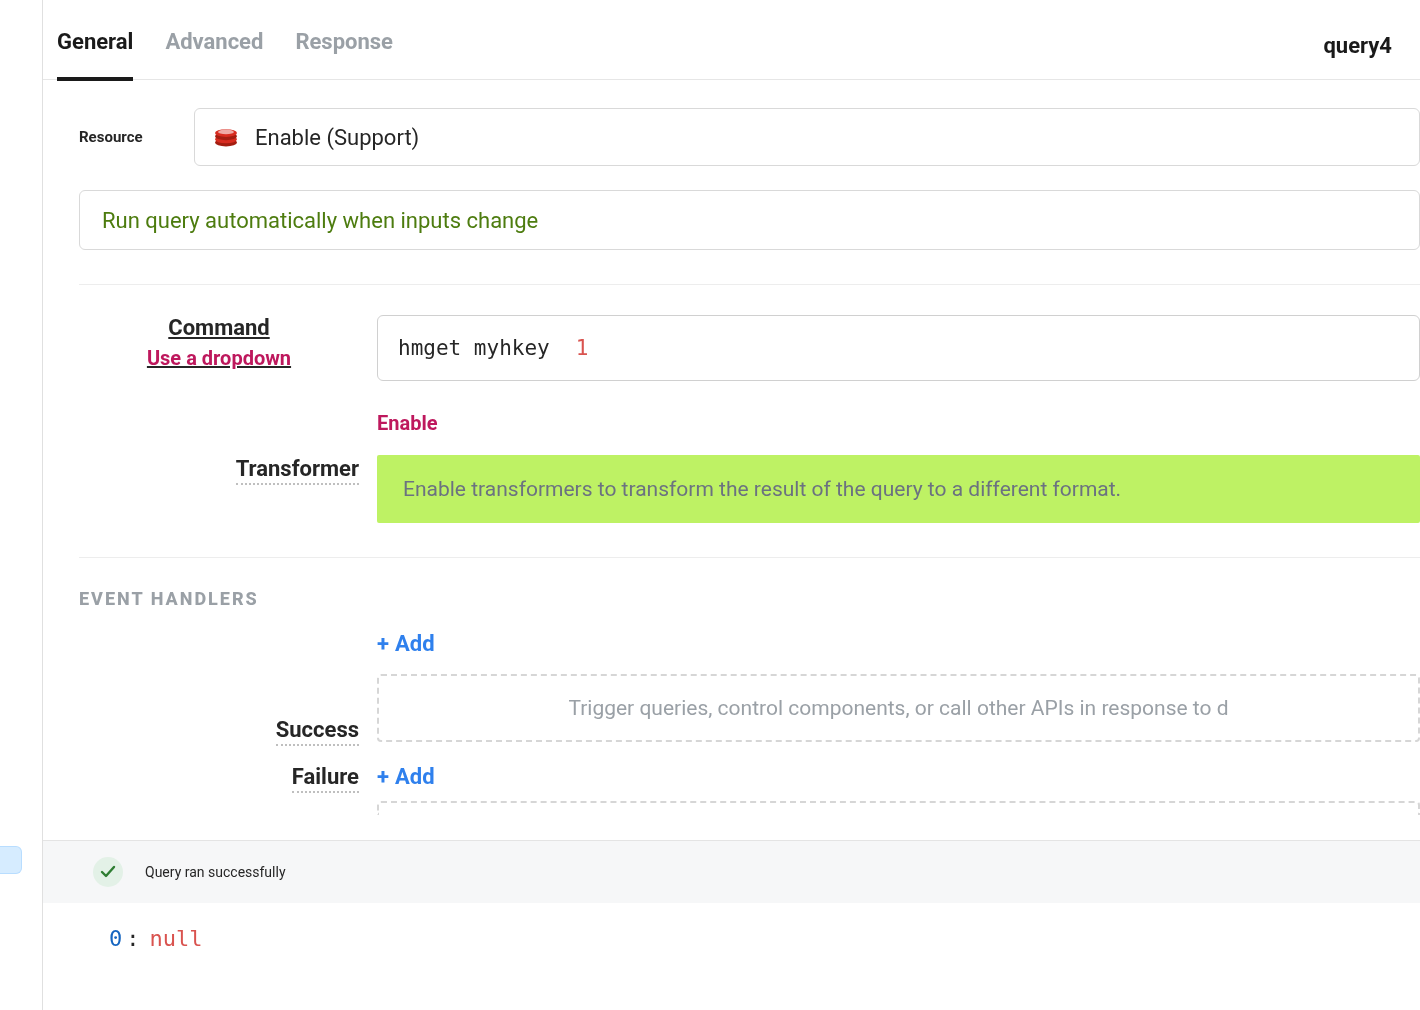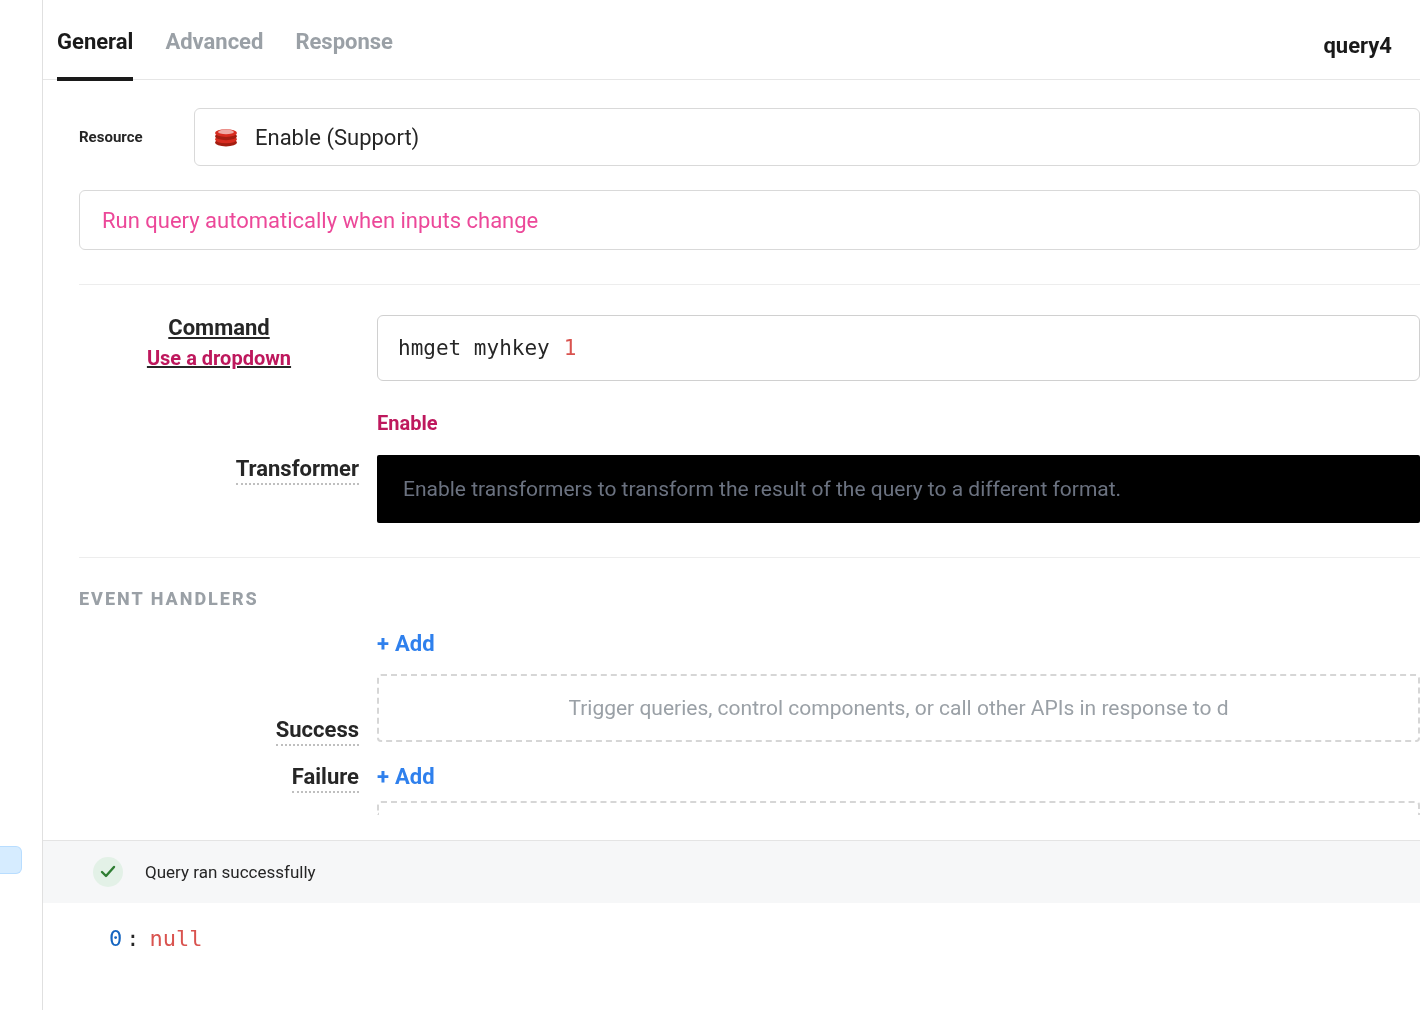--- a/index.html
+++ b/index.html
@@ -106,21 +106,21 @@
   }
   .run-mode {
     margin-top: 24px;
     border: 1px solid #d9d9d9;
     border-radius: 6px;
     height: 60px;
     display: flex;
     align-items: center;
     padding: 0 22px;
     font-size: 22px;
-    color: #ec4899;
+    color: #4d7c0f;
     background: #fff;
   }
   .divider {
     border-top: 1.5px solid #ededed;
     margin: 34px 0 30px 0;
   }
   
   .command-row { align-items: flex-start; }
   .command-labels { text-align: center; text-decoration: underline; }
   .link-blue {
@@ -133,28 +133,28 @@
     border: 1px solid #d0d0d0;
     border-radius: 6px;
     background: #fff;
     min-height: 66px;
     padding: 20px 20px;
     font-family: ui-monospace, SFMono-Regular, Menlo, Consolas, monospace;
     font-size: 21px;
     color: #262626;
     display: flex;
     align-items: center;
-    gap: 4px;
+    gap: 16px;
   }
   .code-num { color: #d9534f; margin-left: 10px; }
   
   .transformer-row .label-col { padding-top: 2px; }
   .help-box {
     margin-top: 20px;
-    background: #000000;
+    background: #bef264;
     padding: 22px 26px;
     font-size: 21px;
     color: #6b7280;
     border-radius: 2px;
   }
   
   .section-title {
     font-size: 18px;
     font-weight: 800;
     letter-spacing: 2px;
@@ -196,21 +196,21 @@
   
   .status-bar {
     position: absolute;
     left: 0; right: 0;
     top: 840px;
     background: #f6f7f8;
     border-top: 1px solid #e4e4e4;
     padding: 16px 0 16px 50px;
     display: flex;
     align-items: center;
-    font-size: 17px;
+    font-size: 14px;
     color: #262626;
   }
   .check-badge {
     width: 30px; height: 30px;
     border-radius: 50%;
     background: #e3f1e7;
     display: inline-flex;
     align-items: center;
     justify-content: center;
     margin-right: 22px;

